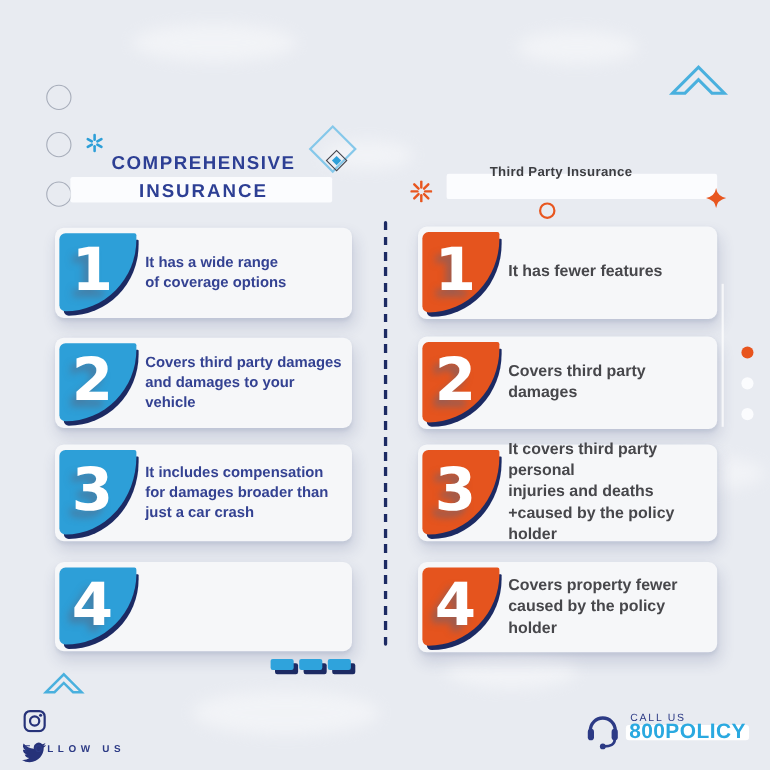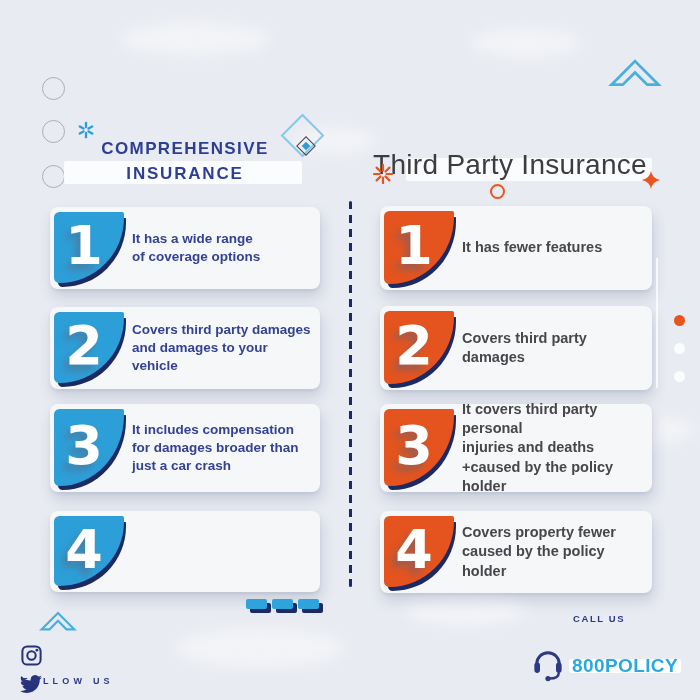--- a/index.html
+++ b/index.html
@@ -18,21 +18,21 @@
   .b-blue{color:#3fa9dc;}
 
   
   .heading-left-l1{position:absolute;left:58px;top:139px;width:254px;text-align:center;
     font-size:17px;font-weight:800;letter-spacing:1.4px;color:#2d3f94;}
   .bar-left{position:absolute;left:64px;top:161px;width:238px;height:23px;background:rgba(252,253,255,.93);border-radius:2px;}
   .heading-left-l2{position:absolute;left:58px;top:164px;width:254px;text-align:center;
     font-size:17px;font-weight:800;letter-spacing:1.8px;color:#2d3f94;}
   .bar-right{position:absolute;left:406px;top:158px;width:246px;height:23px;background:rgba(252,253,255,.93);border-radius:2px;}
   .heading-right{position:absolute;left:372px;top:149px;width:276px;text-align:center;
-    font-size:28px;font-weight:400;letter-spacing:.3px;color:#3c3d41;}
+    font-size:12px;font-weight:700;letter-spacing:.3px;color:#3c3d41;}
 
   
   .circle-deco{position:absolute;left:42px;width:21px;height:21px;border:1.5px solid #a7adba;border-radius:50%;}
   .diamond-big{position:absolute;left:287px;top:120px;width:27px;height:27px;border:2px solid #85c8ea;transform:rotate(45deg);}
   .diamond-small{position:absolute;left:299px;top:139px;width:12px;height:12px;border:1.5px solid #42424a;transform:rotate(45deg);
     display:flex;align-items:center;justify-content:center;}
   .diamond-fill{width:6px;height:6px;background:#2d9fd8;}
   .circle-orange{position:absolute;left:490px;top:184px;width:11px;height:11px;border:2.5px solid #e8561f;border-radius:50%;}
   .divider{position:absolute;left:349px;top:201px;width:3px;height:386px;
     background:repeating-linear-gradient(to bottom,#1c2a63 0 8px,transparent 8px 14px);border-radius:2px;}
@@ -59,21 +59,21 @@
   .card-text{position:absolute;left:82px;right:6px;top:0;bottom:0;margin:0;
     display:flex;align-items:center;white-space:pre-line;
     font-size:13.5px;font-weight:700;line-height:1.32;}
   .card.blue .card-text{color:#344292;}
   .card.orange .card-text{color:#47474b;font-size:14.5px;}
 
   
   .social-row{position:absolute;left:20px;top:645px;display:flex;align-items:center;gap:7px;flex-direction:column;}
   .li-glyph{font-size:17px;font-weight:800;color:#263279;letter-spacing:-.5px;}
   .follow{position:absolute;left:22px;top:676px;font-size:9px;font-weight:800;letter-spacing:4.2px;color:#2c3a85;}
-  .callus{position:absolute;left:573px;top:613px;font-size:9.5px;font-weight:700;letter-spacing:1.6px;color:#2c3a85;}
+  .callus{position:absolute;left:573px;top:647px;font-size:9.5px;font-weight:400;letter-spacing:1.6px;color:#2c3a85;}
   .phone-bar{position:absolute;left:569px;top:659px;width:112px;height:14px;background:#ffffff;border-radius:3px;
     display:flex;align-items:center;justify-content:center;}
   .phone{font-size:19px;font-weight:800;letter-spacing:.4px;color:#2aa9e0;}
 </style>
 </head>
 <body>
 
 <div class="stage">
 
   <div class="cloud" style="left:120px;top:22px;width:150px;height:34px;"></div>

